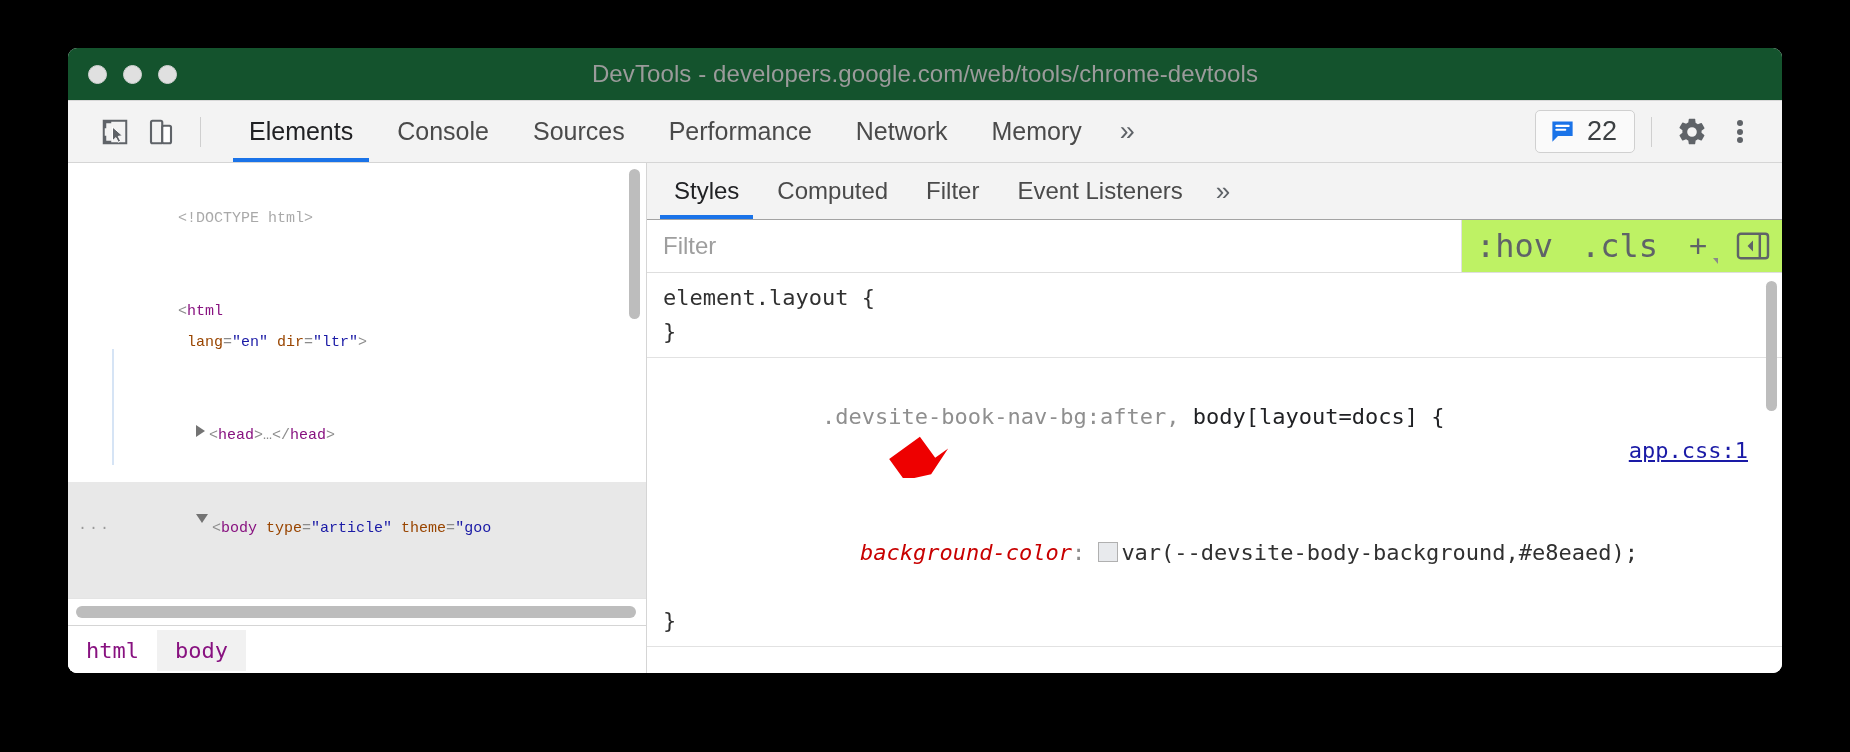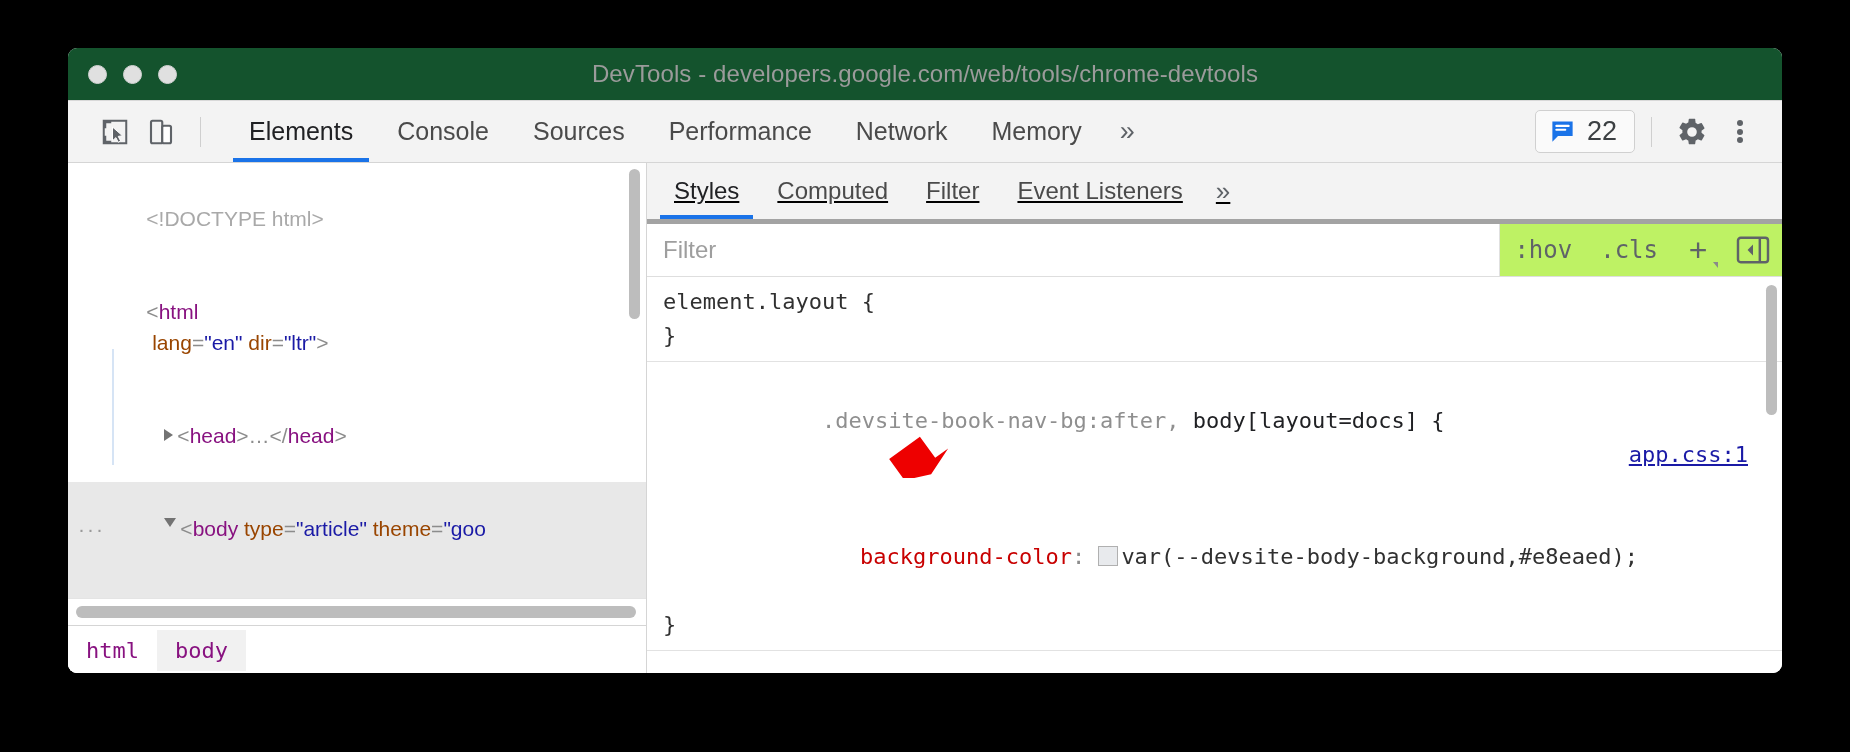--- a/index.html
+++ b/index.html
@@ -165,22 +165,22 @@
     position: relative;
     background: #ffffff;
     border-right: 1px solid #d5d5d5;
     display: flex;
     flex-direction: column;
   }
   #dom-tree {
     flex: 1;
     position: relative;
     overflow: hidden;
-    font-family: Liberation Sans, sans-serif;
-    font-size: 21px;
+    font-family: Liberation Mono, monospace;
+    font-size: 15px;
     line-height: 31px;
     padding-top: 9px;
     color: #303030;
   }
   .node-line {
     white-space: pre;
     padding-left: 20px;
     position: relative;
   }
   .node-line.selected {
@@ -263,25 +263,24 @@
   #styles-pane {
     flex: 1;
     display: flex;
     flex-direction: column;
     background: #ffffff;
     position: relative;
   }
   #styles-tabs {
     height: 56px;
     background: #f3f3f3;
-    border-bottom: 5px solid #a3a3a3;
+    border-bottom: 1px solid #a3a3a3;
     display: flex;
     align-items: stretch;
     padding-left: 8px;
-    text-decoration: underline;
   }
   .styles-tab {
     display: flex;
     align-items: center;
     padding: 0 19px;
     font-size: 24px;
     color: #4a4a4a;
     cursor: pointer;
     position: relative;
     white-space: nowrap;
@@ -312,21 +311,21 @@
     color: #3c4043;
     padding-left: 16px;
     font-family: "Liberation Sans", sans-serif;
     border-right: 1px solid #e0e0e0;
   }
   #filter-input::placeholder { color: #9e9e9e; }
   .filter-btn {
     display: flex;
     align-items: center;
     padding: 0 14px;
-    font-size: 24px;
+    font-size: 32px;
     color: #5f6368;
     cursor: pointer;
     font-family: "DejaVu Sans Mono", monospace;
   }
   #plus-btn {
     display: flex;
     align-items: center;
     justify-content: center;
     width: 52px;
     font-size: 32px;
@@ -360,21 +359,21 @@
   }
   .rule {
     padding: 8px 0 8px 16px;
     border-bottom: 1px solid #e2e2e2;
     position: relative;
   }
   .rule-line { white-space: pre; }
   .indent1 { padding-left: 38px; }
   .sel-matched { color: #202124; }
   .sel-unmatched { color: #8f8f8f; }
-  .prop-name { color: #c80000; }
+  .prop-name { color: #c80000; font-style: italic; }
   .prop-val  { color: #303030; text-align: right; }
   .origin-link {
     position: absolute;
     right: 34px;
     color: #1a1aa6;
     text-decoration: underline;
     font-size: 22px;
     cursor: pointer;
   }
   .swatch {

